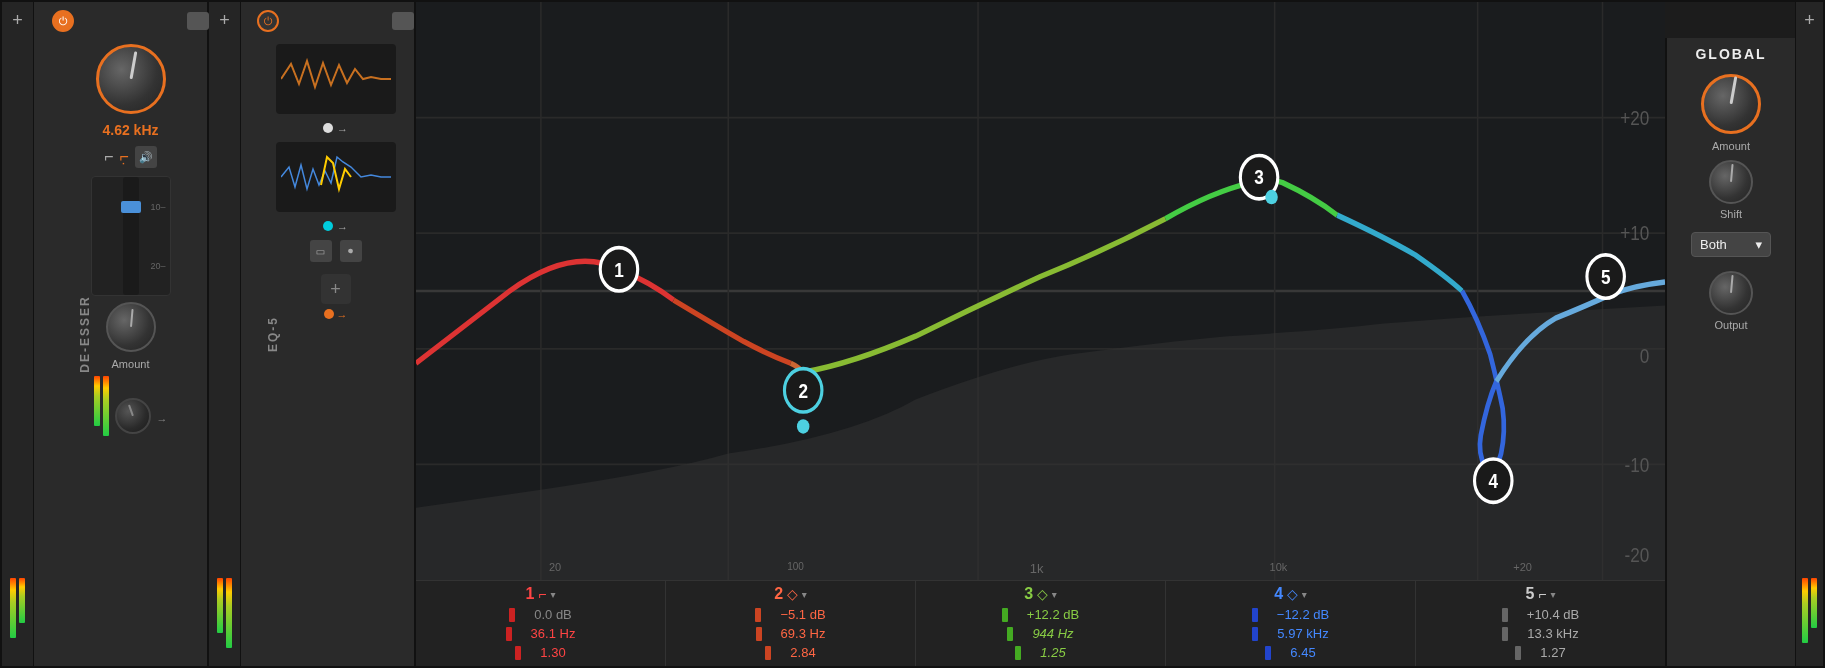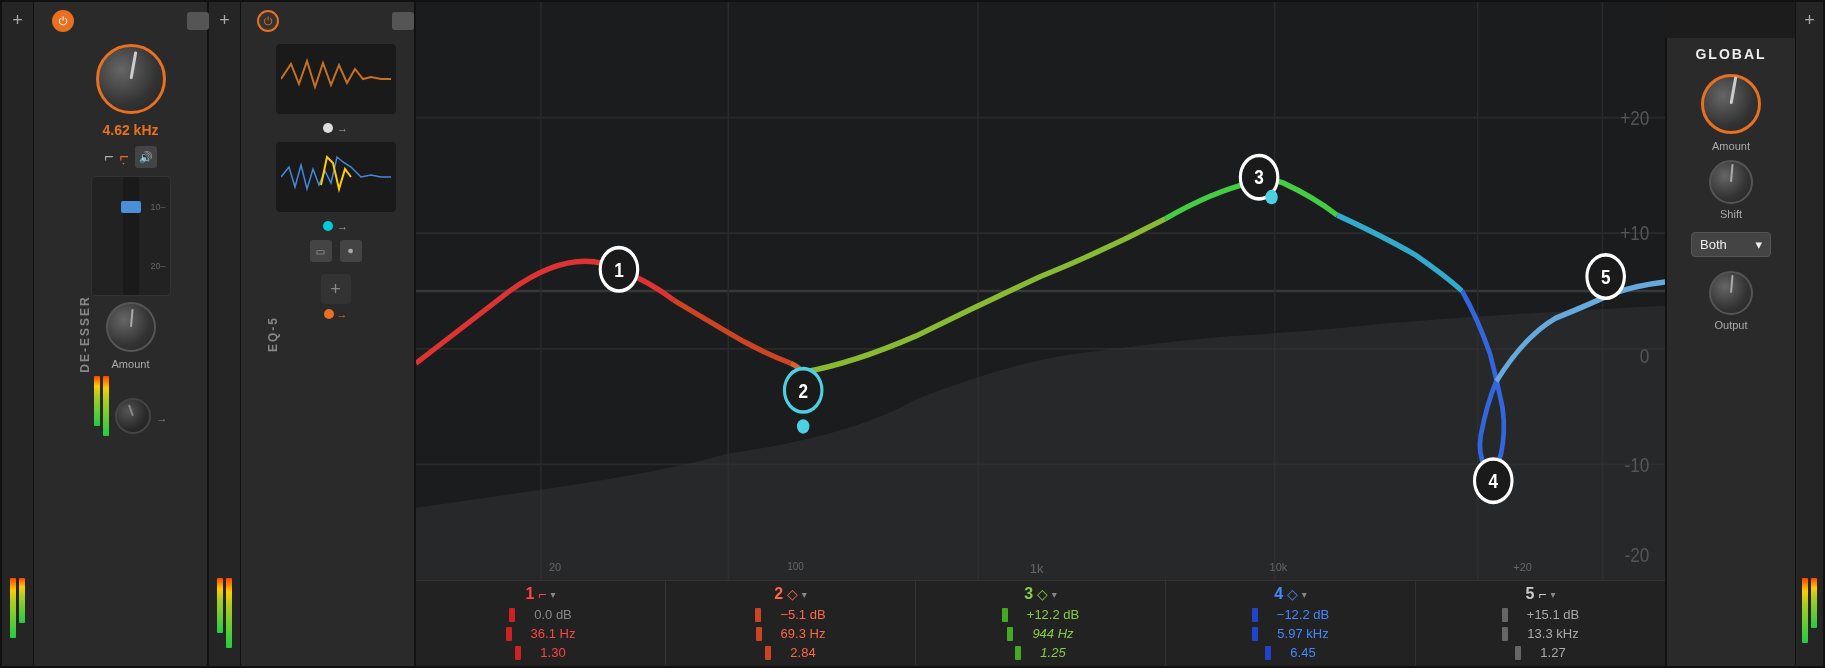--- a/index.html
+++ b/index.html
@@ -780,21 +780,21 @@
       </div>
 
       <div class="eq-band-control" style="border-right:none">
         <div class="band-header">
           <span class="band-number band-5">5</span>
           <span class="band-shape band-5">⌐</span>
           <span class="band-dropdown">▾</span>
         </div>
         <div class="eq-band-row">
           <span class="mini-indicator ind-gray"></span>
-          <span class="band-value gain-5">+15.1 dB</span>
+          <span class="band-value gain-5">+10.4 dB</span>
         </div>
         <div class="eq-band-row">
           <span class="mini-indicator ind-gray"></span>
           <span class="band-value band-freq-5">13.3 kHz</span>
         </div>
         <div class="eq-band-row">
           <span class="mini-indicator ind-gray"></span>
           <span class="band-value band-freq-5">1.27</span>
         </div>
       </div>

